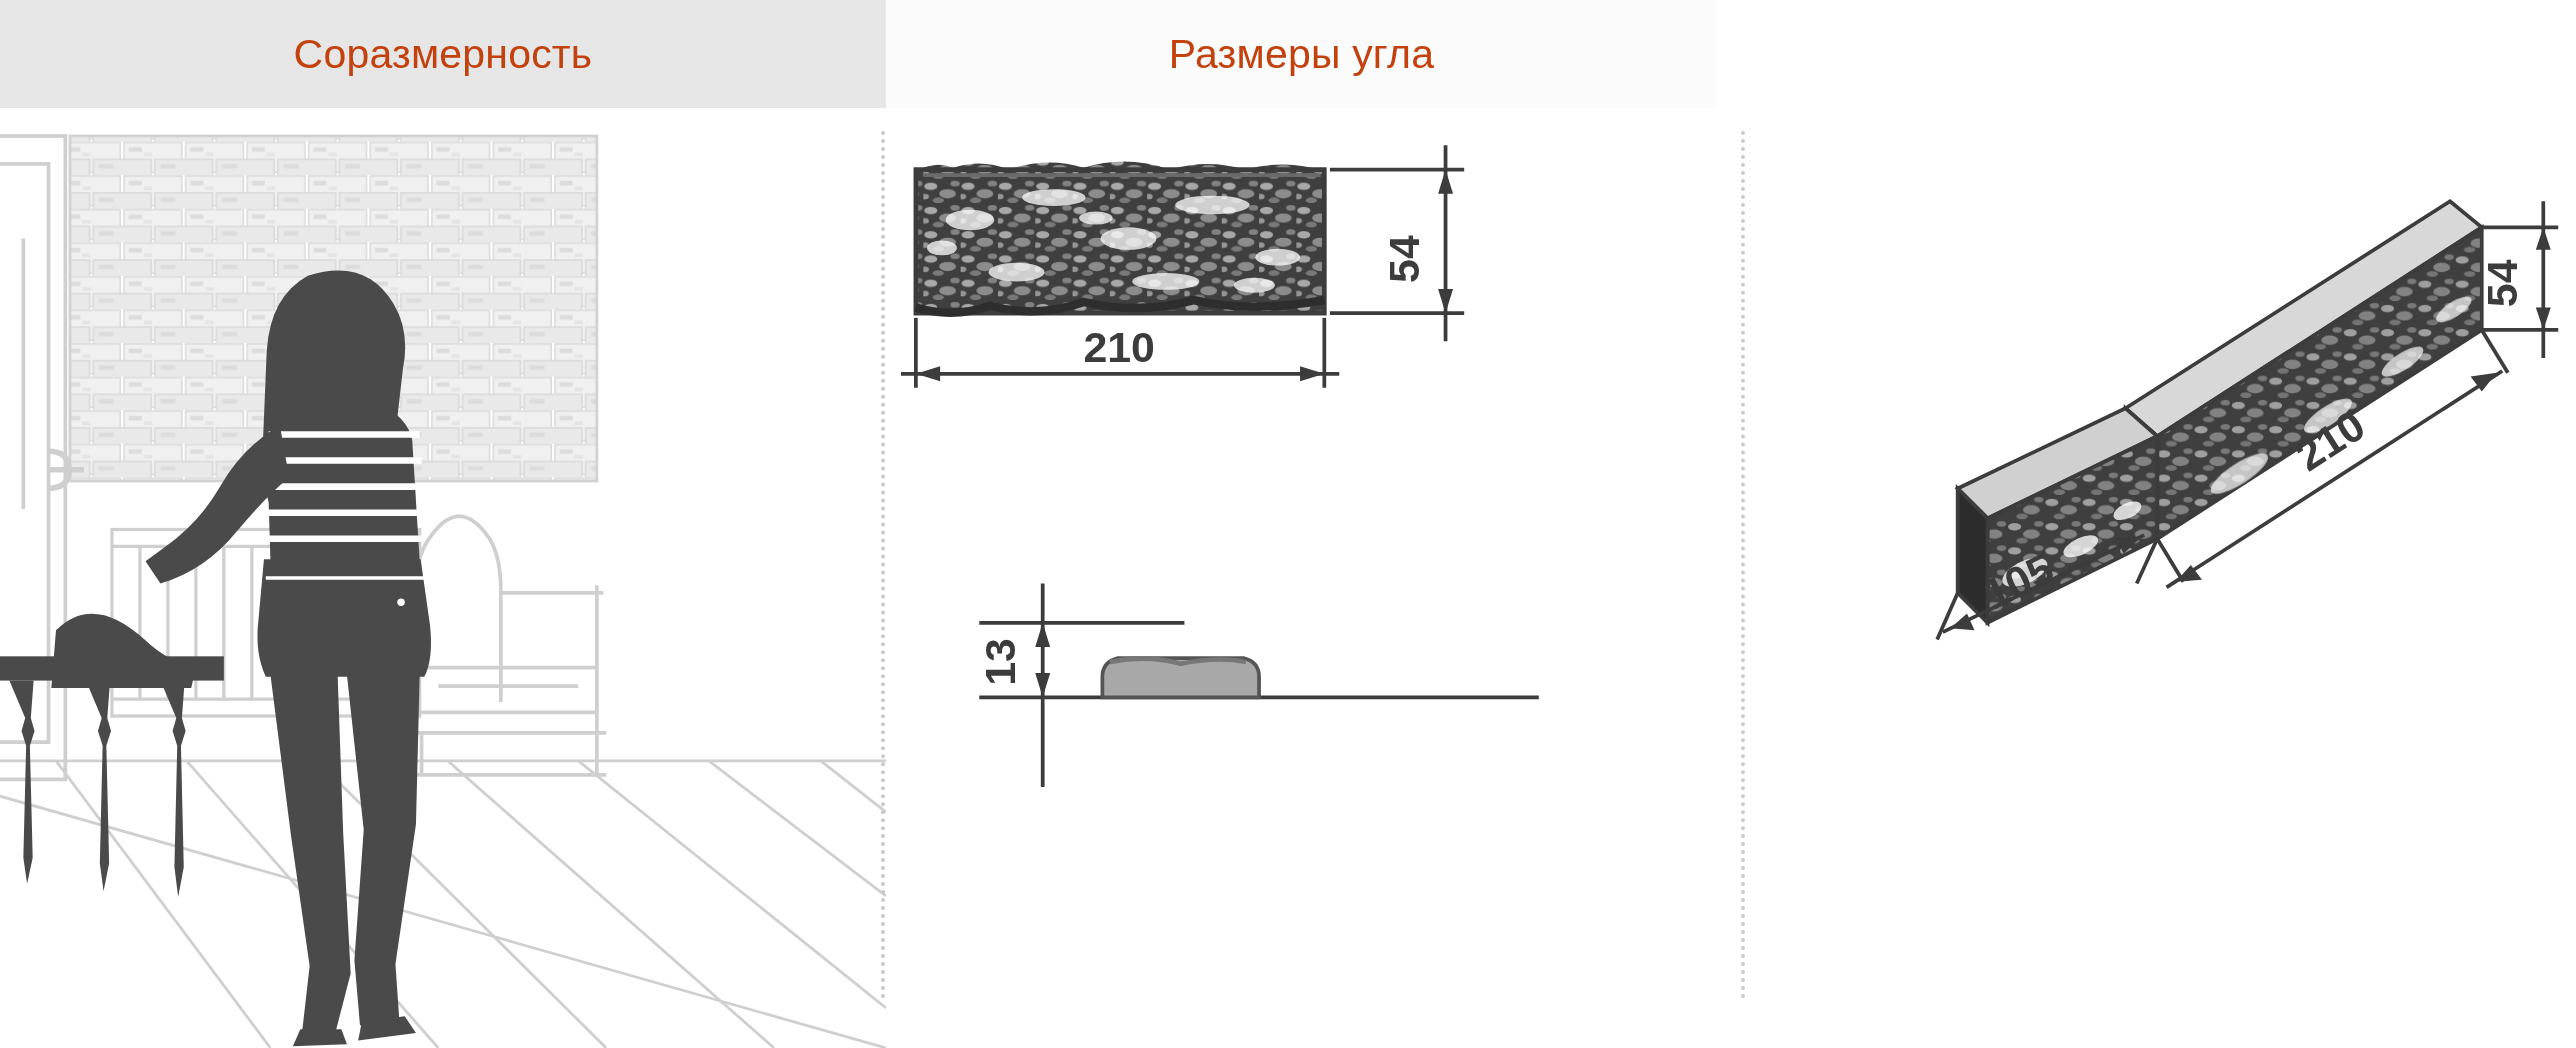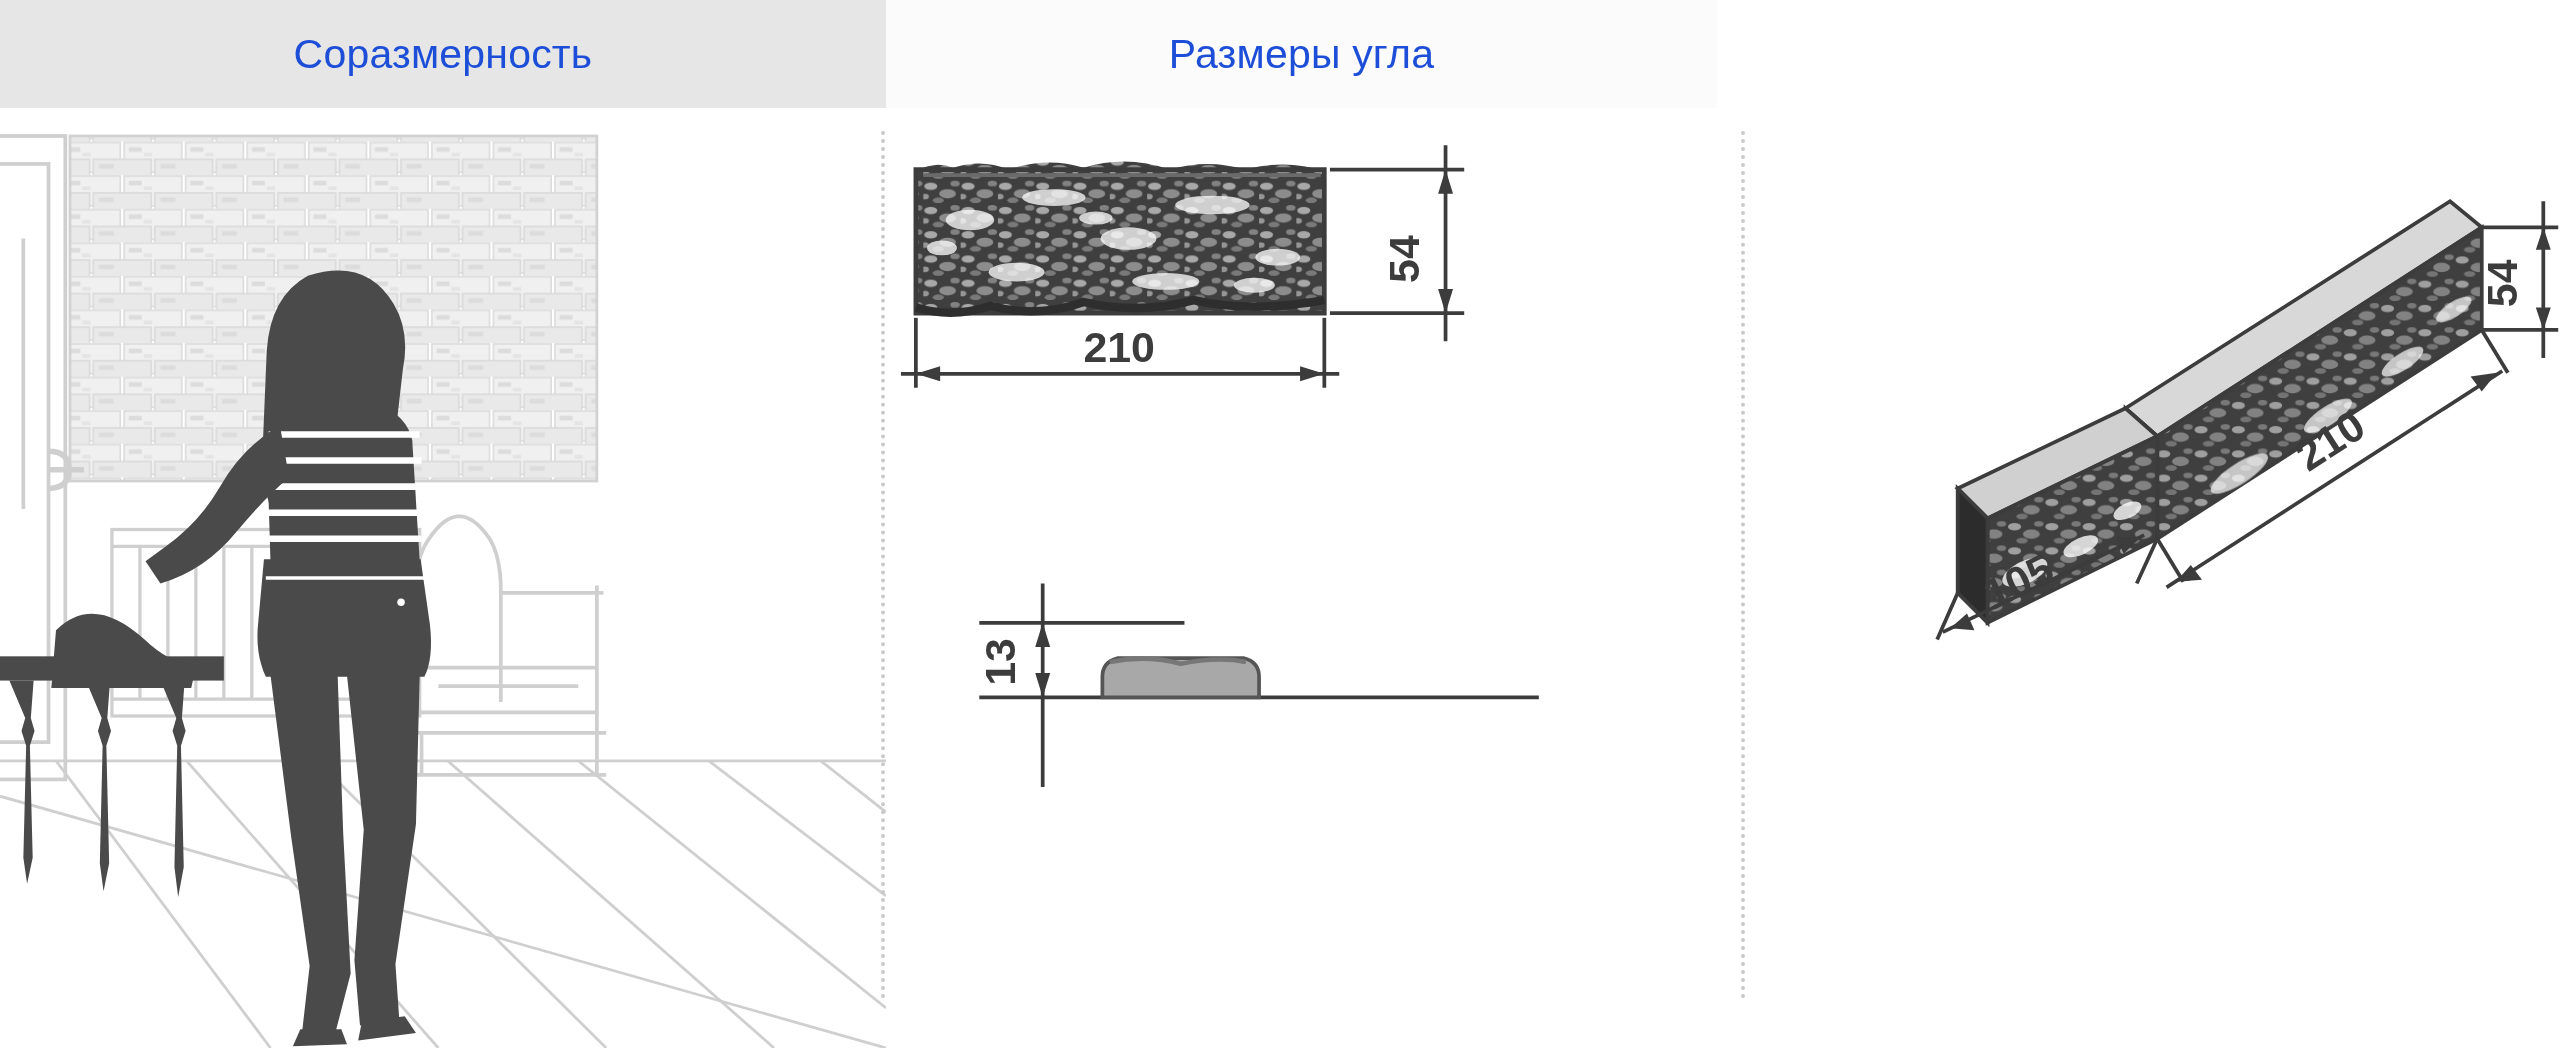--- a/index.html
+++ b/index.html
@@ -34,21 +34,21 @@
     height: 108px;
     display: flex;
     align-items: center;
     justify-content: center;
   }
   .header-cell.c1 { width: 886px; background: #e6e6e6; }
   .header-cell.c2 { width: 858px; background: #f4f4f4; }
   .header-cell.c3 { width: 831px; background: #fbfbfb; }
   .header-title {
     font-size: 41px;
-    color: #1d4ed8;
+    color: #c2410c;
     font-weight: 400;
     letter-spacing: 0.2px;
     white-space: nowrap;
   }
 
   
   .panel {
     position: absolute;
     top: 108px;
     height: 940px;

